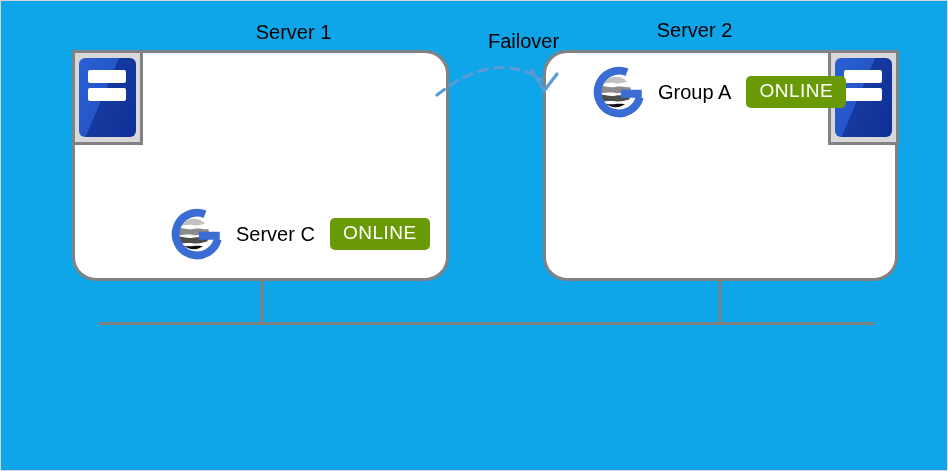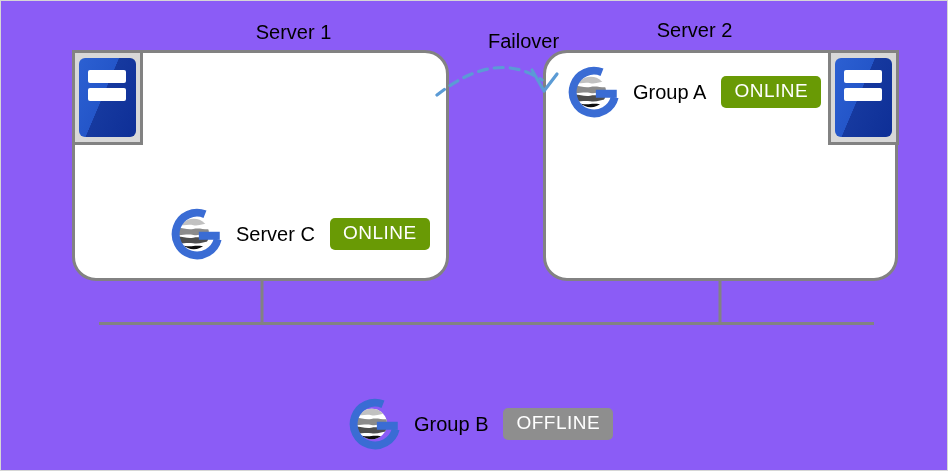--- a/index.html
+++ b/index.html
@@ -1,18 +1,18 @@
 <!DOCTYPE html>
 <html><head>
 <meta charset="utf-8">
 <style>
   html,body{margin:0;padding:0;background:#ffffff;}
   #canvas{
     position:relative;width:948px;height:471px;
-    background:#8b5cf6;border:1px solid #d6d6d6;box-sizing:border-box;
+    background:#0ea5e9;border:1px solid #d6d6d6;box-sizing:border-box;
     font-family:"Liberation Sans","DejaVu Sans",sans-serif;
     overflow:hidden;
   }
   .label{
     position:absolute;color:#000000;font-size:20px;line-height:22px;
     text-align:center;white-space:nowrap;
   }
   .server-box{
     position:absolute;background:#ffffff;border:3px solid #828282;
     border-radius:24px;box-sizing:border-box;
@@ -96,55 +96,35 @@
         <path d="M3 31.5 C10 29 16 33.5 24 32 C32 30.5 38 34 45 31.5 L45 36.5 C38 34.5 32 39.5 24 38 C16 36.5 10 39.5 3 37.5 Z" fill="#4d4d4d"></path>
         <path d="M3 40.5 C10 38 16 42.5 24 41 C32 39.5 38 43 45 40.5 L45 52 H3 Z" fill="#0d0d0d"></path>
       </g>
       <path d="M36.6 6.7 A23 23 0 1 0 50.3 33.6" fill="none" stroke="#3a6cd4" stroke-width="8.5"></path>
       <rect x="30" y="25.6" width="22.5" height="8.6" fill="#3a6cd4"></rect>
     </svg>
     <span class="group-name">Server C</span>
     <span class="badge online">ONLINE</span>
   </div>
 
-  <div class="group-row" style="left:567px;top:65px;">
+  <div class="group-row" style="left:592px;top:65px;">
     <svg class="group-icon" viewBox="0 0 56 56">
       <defs>
           <clipPath id="gc2">
             <circle cx="24.5" cy="28" r="16.5"></circle>
           </clipPath>
         </defs>
       <circle cx="24.5" cy="28" r="16.5" fill="#ffffff"></circle>
       <g clip-path="url(#gc2)">
         <path d="M3 8 H45 V16.5 C38 14.5 32 20 24 18.5 C16 17 10 20.5 3 18.5 Z" fill="#c1c1c1"></path>
         <path d="M3 22 C10 19.5 16 24 24 22.5 C32 21 38 24.5 45 22 L45 27.5 C38 25.5 32 30.5 24 29 C16 27.5 10 30.5 3 28.5 Z" fill="#8b8b8b"></path>
         <path d="M3 31.5 C10 29 16 33.5 24 32 C32 30.5 38 34 45 31.5 L45 36.5 C38 34.5 32 39.5 24 38 C16 36.5 10 39.5 3 37.5 Z" fill="#4d4d4d"></path>
         <path d="M3 40.5 C10 38 16 42.5 24 41 C32 39.5 38 43 45 40.5 L45 52 H3 Z" fill="#0d0d0d"></path>
       </g>
       <path d="M36.6 6.7 A23 23 0 1 0 50.3 33.6" fill="none" stroke="#3a6cd4" stroke-width="8.5"></path>
       <rect x="30" y="25.6" width="22.5" height="8.6" fill="#3a6cd4"></rect>
     </svg>
     <span class="group-name">Group A</span>
     <span class="badge online">ONLINE</span>
   </div>
 
-  <div class="group-row" style="left:348px;top:397px;">
-    <svg class="group-icon" viewBox="0 0 56 56">
-      <defs>
-          <clipPath id="gc3">
-            <circle cx="24.5" cy="28" r="16.5"></circle>
-          </clipPath>
-        </defs>
-      <circle cx="24.5" cy="28" r="16.5" fill="#ffffff"></circle>
-      <g clip-path="url(#gc3)">
-        <path d="M3 8 H45 V16.5 C38 14.5 32 20 24 18.5 C16 17 10 20.5 3 18.5 Z" fill="#c1c1c1"></path>
-        <path d="M3 22 C10 19.5 16 24 24 22.5 C32 21 38 24.5 45 22 L45 27.5 C38 25.5 32 30.5 24 29 C16 27.5 10 30.5 3 28.5 Z" fill="#8b8b8b"></path>
-        <path d="M3 31.5 C10 29 16 33.5 24 32 C32 30.5 38 34 45 31.5 L45 36.5 C38 34.5 32 39.5 24 38 C16 36.5 10 39.5 3 37.5 Z" fill="#4d4d4d"></path>
-        <path d="M3 40.5 C10 38 16 42.5 24 41 C32 39.5 38 43 45 40.5 L45 52 H3 Z" fill="#0d0d0d"></path>
-      </g>
-      <path d="M36.6 6.7 A23 23 0 1 0 50.3 33.6" fill="none" stroke="#3a6cd4" stroke-width="8.5"></path>
-      <rect x="30" y="25.6" width="22.5" height="8.6" fill="#3a6cd4"></rect>
-    </svg>
-    <span class="group-name">Group B</span>
-    <span class="badge offline">OFFLINE</span>
-  </div>
 
 </div>
 
 </body></html>

